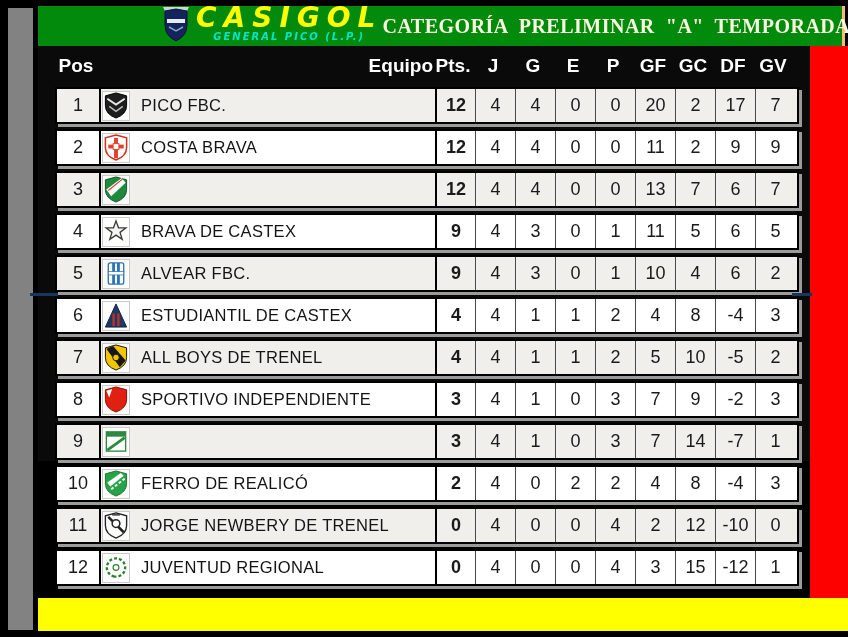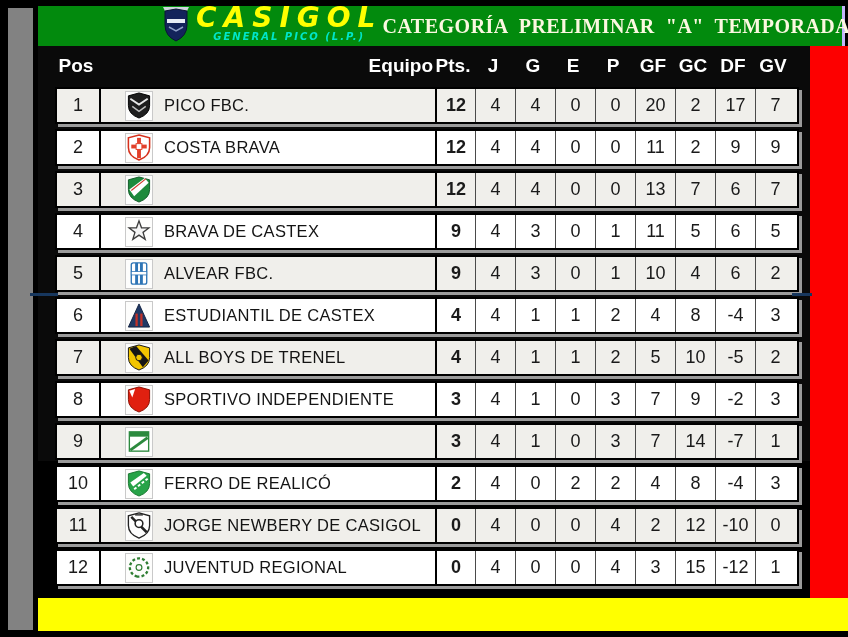--- a/index.html
+++ b/index.html
@@ -3,21 +3,21 @@
 <meta charset="utf-8">
 <style>
   html,body{margin:0;padding:0;}
   body{
     width:848px;height:637px;position:relative;overflow:hidden;
     background:#000;font-family:"Liberation Sans",sans-serif;
   }
   .gray-bar{position:absolute;left:8px;top:8px;width:25px;height:622px;background:#828282;}
   .green-header{
     position:absolute;left:38px;top:6px;width:807px;height:40px;
-    background:#028A0D;border-right:3px solid #c4b5fd;
+    background:#028A0D;border-right:3px solid #fdba74;
     display:flex;align-items:center;box-sizing:border-box;
   }
   .logo-block{display:flex;align-items:flex-start;margin-left:122px;}
   .casigol-wrap{display:flex;flex-direction:column;margin-left:4px;}
   .casigol-text{
     color:#FFFF00;font-weight:bold;font-style:italic;font-size:28px;line-height:26px;
     letter-spacing:7px;font-family:"DejaVu Sans",sans-serif;
   }
   .casigol-sub{
     color:#00E5C8;font-weight:bold;font-style:italic;font-size:10px;
@@ -41,21 +41,21 @@
     border:2px solid #000;box-shadow:3px 3px 0 #9B9B9B;
     align-items:stretch;
   }
   .row.odd{background:#F0EFEB;}
   .row.even{background:#FFFFFF;}
   .cell{display:flex;align-items:center;justify-content:center;
     font-size:18px;color:#1a1a1a;}
   .cell.num{border-left:1px solid #4a4a4a;}
   .cell.pts{border-left:2px solid #000;font-weight:bold;}
   .cell.team{
-    border-left:2px solid #000;justify-content:flex-start;padding-left:24px;
+    border-left:2px solid #000;justify-content:flex-start;padding-left:1px;
     font-size:16.5px;letter-spacing:0.3px;color:#141414;gap:11px;overflow:hidden;white-space:nowrap;
   }
   .logo-box{
     flex:0 0 auto;width:28px;height:30px;background:#FDFDFC;border:1px solid #C9C9C9;
     display:flex;align-items:center;justify-content:center;box-sizing:border-box;
   }
   .red-bar{position:absolute;left:810px;top:46px;width:38px;height:552px;background:#FD0000;}
   .yellow-bar{position:absolute;left:38px;top:598px;width:810px;height:33px;background:#FFFF00;}
   .blue-dash{position:absolute;height:3px;background:#17375E;}
   .blue-dash.left{left:30px;top:293px;width:28px;}
@@ -320,21 +320,21 @@
         <div class="cell pos">11</div>
         <div class="cell team">
           <span class="logo-box">
             <svg width="24" height="27" viewBox="0 0 24 28">
               <path d="M12 1 L23 4 V14 Q23 23 12 27 Q1 23 1 14 V4 Z" fill="#fdfdfd" stroke="#222" stroke-width="1.4"></path>
               <path d="M4 5 L20 21" stroke="#222" stroke-width="2.6"></path>
               <circle cx="12" cy="12" r="4" fill="#fff" stroke="#222" stroke-width="1.6"></circle>
               <path d="M8 3 L16 3" stroke="#222" stroke-width="1.4"></path>
             </svg>
           </span>
-          <span>JORGE NEWBERY DE CASIGOL</span>
+          <span>JORGE NEWBERY DE TRENEL</span>
         </div>
         <div class="cell num pts">0</div>
         <div class="cell num">4</div>
         <div class="cell num">0</div>
         <div class="cell num">0</div>
         <div class="cell num">4</div>
         <div class="cell num">2</div>
         <div class="cell num">12</div>
         <div class="cell num">-10</div>
         <div class="cell num">0</div>

